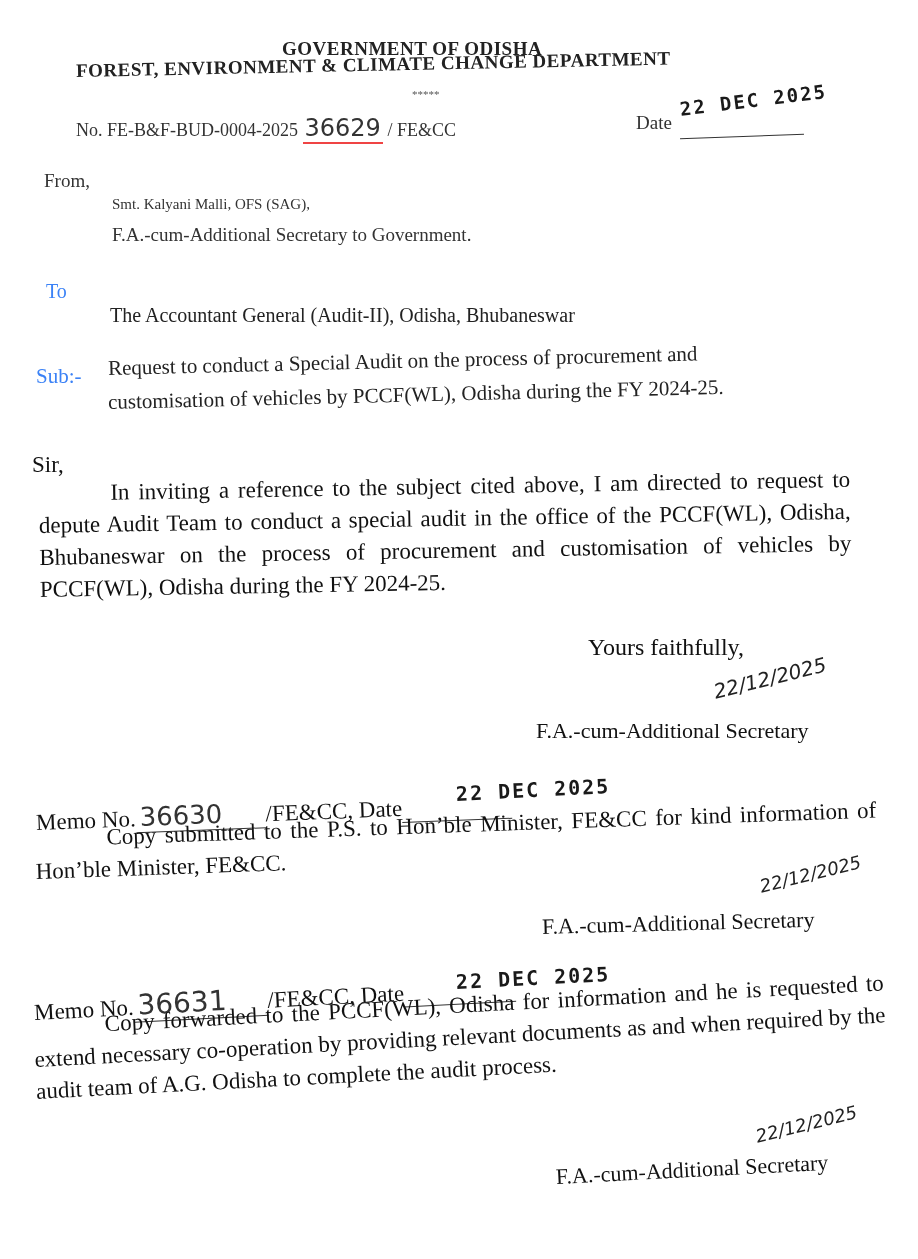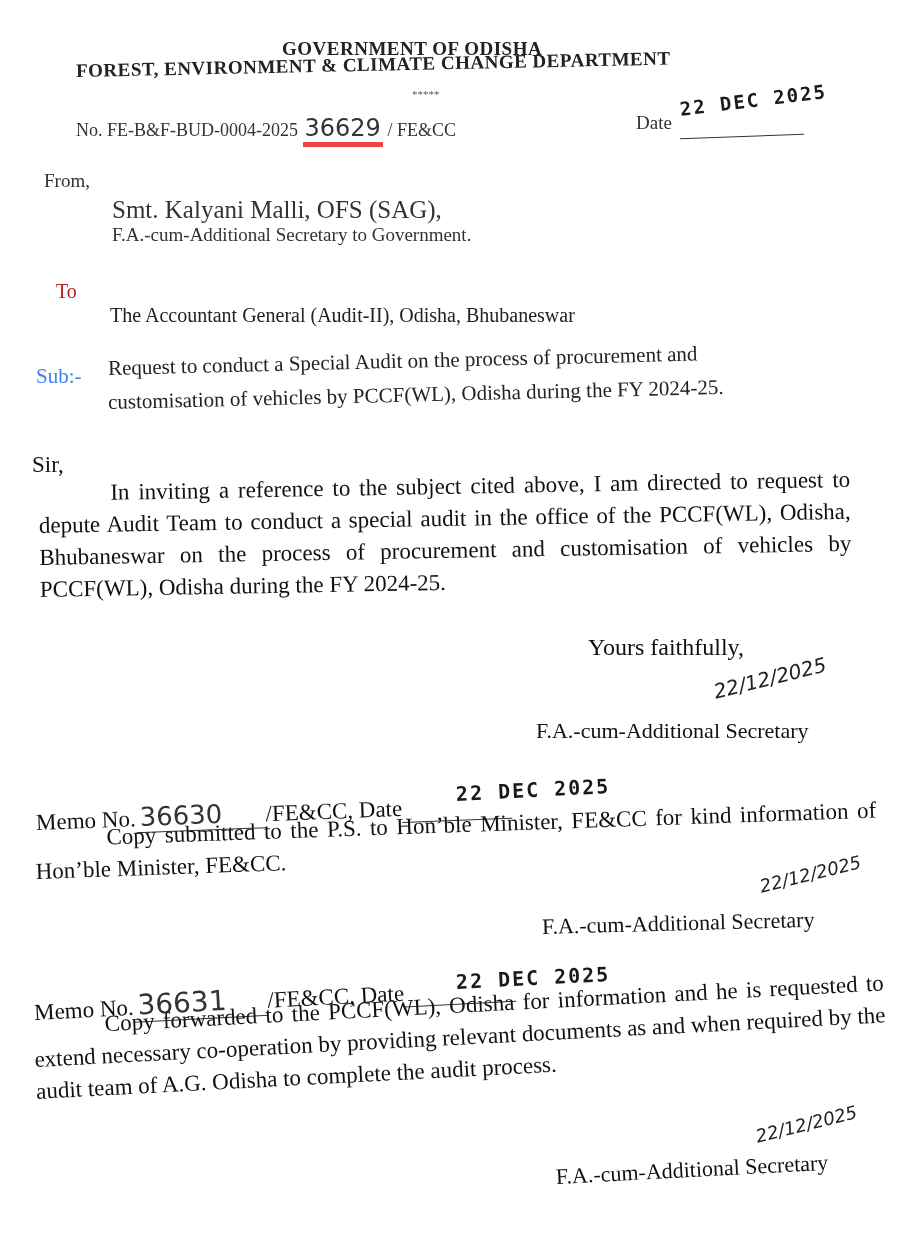--- a/index.html
+++ b/index.html
@@ -15,32 +15,32 @@
 </style>
 </head>
 <body>
 
 <div class="abs hdr" style="left:282px; top:38px; font-size:19px;">GOVERNMENT OF ODISHA</div>
 <div class="abs hdr" style="left:76px; top:60px; font-size:19px; transform:rotate(-1.2deg); transform-origin:left;">FOREST, ENVIRONMENT &amp; CLIMATE CHANGE DEPARTMENT</div>
 <div class="abs" style="left:412px; top:88px; font-size:11px; color:#555;">*****</div>
 
 <div class="abs" style="left:76px; top:114px; font-size:18px; color:#333;">
   <span>No. FE-B&amp;F-BUD-0004-2025</span>
-  <span class="hw" style="font-size:24px; border-bottom:5px solid #ef4444; padding:0 2px;">36629</span>
+  <span class="hw" style="font-size:24px; border-bottom:2px solid #ef4444; padding:0 2px;">36629</span>
   <span>/ FE&amp;CC</span>
 </div>
 <div class="abs" style="left:636px; top:112px; font-size:19px; color:#333;font-family:Liberation Serif, serif;">Date</div>
 <div class="line" style="left:680px; top:136px; width:124px; transform:rotate(-2deg);"></div>
 <div class="abs stamp" style="left:680px; top:98px; font-size:19px; transform:rotate(-7deg); transform-origin:left;">22 DEC 2025</div>
 
 <div class="abs" style="left:44px; top:170px; font-size:19px; color:#333;">From,</div>
-<div class="abs" style="left:112px; top:196px; font-size:25px; color:#333;text-align:right;">Smt. Kalyani Malli, OFS (SAG),</div>
+<div class="abs" style="left:112px; top:196px; font-size:15px; color:#333;text-align:right;">Smt. Kalyani Malli, OFS (SAG),</div>
 <div class="abs" style="left:112px; top:224px; font-size:19px; color:#333;">F.A.-cum-Additional Secretary to Government.</div>
 
-<div class="abs" style="left:56px; top:280px; font-size:20px; color:#b91c1c;">To</div>
+<div class="abs" style="left:46px; top:280px; font-size:20px; color:#3b82f6;">To</div>
 <div class="abs" style="left:110px; top:304px; font-size:20px; color:#222;">The Accountant General (Audit-II), Odisha, Bhubaneswar</div>
 
 <div class="abs" style="left:36px; top:364px; font-size:21px; color:#3b82f6;">Sub:-</div>
 <div class="abs" style="left:108px; top:356px; font-size:21px; color:#222; transform:rotate(-1.4deg); transform-origin:left;">Request to conduct a Special Audit on the process of procurement and</div>
 <div class="abs" style="left:108px; top:390px; font-size:21px; color:#222; transform:rotate(-1.4deg); transform-origin:left;">customisation of vehicles  by PCCF(WL), Odisha during the FY 2024-25.</div>
 
 <div class="abs" style="left:32px; top:452px; font-size:23px;">Sir,</div>
 <div class="para" style="left:38px; top:478px; width:812px; text-indent:72px; transform:rotate(-1deg); transform-origin:left top;">In inviting a reference to the subject cited above, I am directed to request to depute Audit Team to conduct a special audit in the office of the PCCF(WL), Odisha, Bhubaneswar on the process of procurement and customisation of vehicles by PCCF(WL), Odisha during the FY 2024-25.</div>
 
 <div class="abs" style="left:588px; top:634px; font-size:24px;">Yours faithfully,</div>

